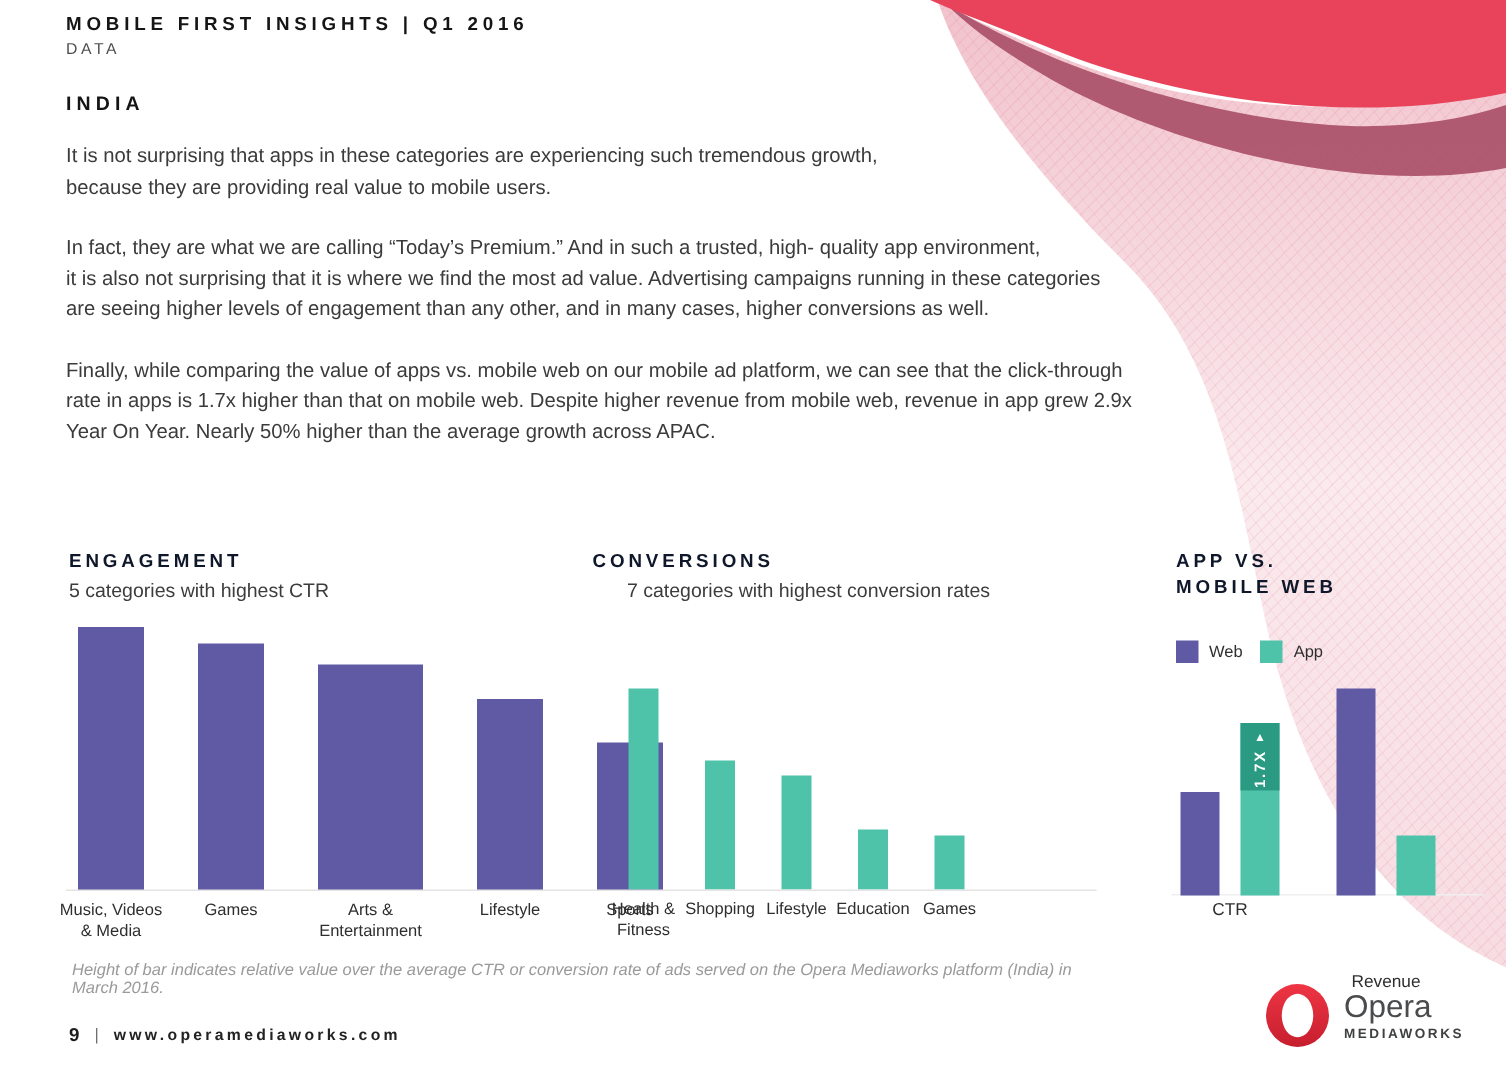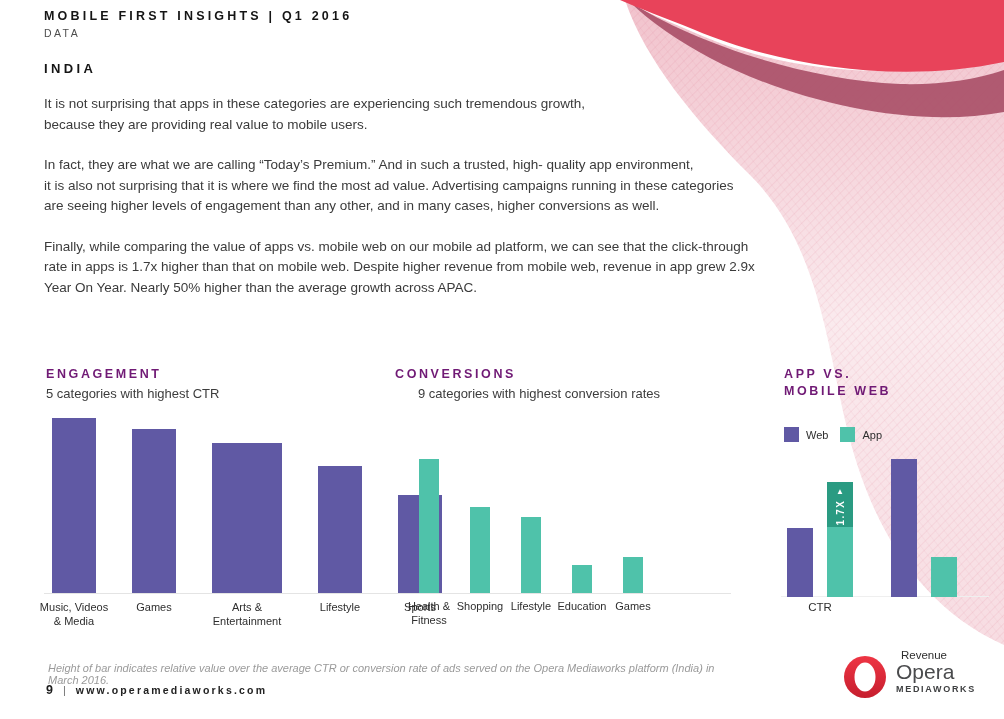--- a/index.html
+++ b/index.html
@@ -11,21 +11,21 @@
   #eyebrow{left:44px;top:9px;font-size:12.5px;font-weight:bold;letter-spacing:3.2px;color:#151515;}
   #eyebrow-sub{left:44px;top:27px;font-size:10.5px;letter-spacing:2.4px;color:#4d4d4d;}
   #heading{left:44px;top:61px;font-size:13px;font-weight:bold;letter-spacing:3.4px;color:#151515;}
 
   
   #paragraphs{left:44px;top:90px;width:760px;}
   #paragraphs p{margin:4px 0 20px 0;font-size:13.5px;line-height:20.5px;color:#3b3b3b;white-space:pre-line;}
 
   
   .sec-title{position:absolute;font-size:12.5px;font-weight:bold;letter-spacing:2.6px;
-             color:#701a75;line-height:17px;white-space:pre-line;}
+             color:#0f172a;line-height:17px;white-space:pre-line;}
   #sec0{left:46px;top:366px;}
   #sec1{left:395px;top:366px;}
   #sec2{left:784px;top:366px;}
   .sec-sub{position:absolute;font-size:13px;color:#3c3c3c;}
   #sub0{left:46px;top:386px;}
   #sub1{left:418px;top:386px;}
 
   
   .bar-chart{position:absolute;display:flex;align-items:flex-end;}
   #chart0{left:52px;top:418px;height:176px;gap:36px;}
@@ -59,21 +59,21 @@
   
   #legend{left:784px;top:427px;display:flex;align-items:center;}
   .sw{width:15px;height:15px;display:inline-block;}
   .sw-web{background:#6059A4;}
   .sw-app{background:#4FC2AA;}
   .legend-label{font-size:11px;color:#2e2e2e;margin-left:7px;}
   .legend-item{display:flex;align-items:center;}
   .legend-item + .legend-item{margin-left:12px;}
 
   
-  #footnote{left:48px;top:641px;font-size:11px;font-style:italic;color:#9a9a9a;width:680px;margin-top:21px;}
+  #footnote{left:48px;top:641px;font-size:11px;font-style:italic;color:#9a9a9a;width:680px;}
   #footer{left:46px;top:683px;display:flex;align-items:center;}
   #page-num{font-size:12.5px;font-weight:bold;color:#1c1c1c;}
   #footer-sep{font-size:11px;color:#6e6e6e;margin:0 10px;}
   #footer-url{font-size:10.5px;font-weight:bold;letter-spacing:2.2px;color:#222;}
 
   
   #logo{left:843px;top:655px;display:flex;align-items:center;}
   #logo-text{margin-left:9px;}
   #logo-name{font-size:21px;color:#4a4b4d;line-height:22px;}
   #logo-sub{font-size:9px;font-weight:bold;letter-spacing:1.7px;color:#3f4042;margin-top:1px;}
@@ -118,21 +118,21 @@
 it is also not surprising that it is where we find the most ad value. Advertising campaigns running in these categories
 are seeing higher levels of engagement than any other, and in many cases, higher conversions as well.</p>
     <p>Finally, while comparing the value of apps vs. mobile web on our mobile ad platform, we can see that the click-through
 rate in apps is 1.7x higher than that on mobile web. Despite higher revenue from mobile web, revenue in app grew 2.9x
 Year On Year. Nearly 50% higher than the average growth across APAC.</p>
   </div>
 
   <div id="sec0" class="sec-title">ENGAGEMENT</div>
   <div id="sub0" class="sec-sub">5 categories with highest CTR</div>
   <div id="sec1" class="sec-title">CONVERSIONS</div>
-  <div id="sub1" class="sec-sub">9 categories with highest conversion rates</div>
+  <div id="sub1" class="sec-sub">7 categories with highest conversion rates</div>
   <div id="sec2" class="sec-title">APP VS.
 MOBILE WEB</div>
 
   <div id="chart0" class="bar-chart">
       <div class="bar" style="height: 176px;">
         <span class="bar-label">Music, Videos
 &amp; Media</span>
       </div>
       <div class="bar" style="height: 165px;">
         <span class="bar-label">Games</span>
@@ -152,21 +152,21 @@
       <div class="bar" style="height: 134px;">
         <span class="bar-label">Health &amp;
 Fitness</span>
       </div>
       <div class="bar" style="height: 86px;">
         <span class="bar-label">Shopping</span>
       </div>
       <div class="bar" style="height: 76px;">
         <span class="bar-label">Lifestyle</span>
       </div>
-      <div class="bar" style="height: 28px;">
+      <div class="bar" style="height: 40px;">
         <span class="bar-label">Education</span>
       </div>
       <div class="bar" style="height: 36px;">
         <span class="bar-label">Games</span>
       </div>
     </div>
   <div id="baseline-left" class="baseline"></div>
   <div id="baseline-right" class="baseline"></div>
 
   <div id="legend" class="abs">

